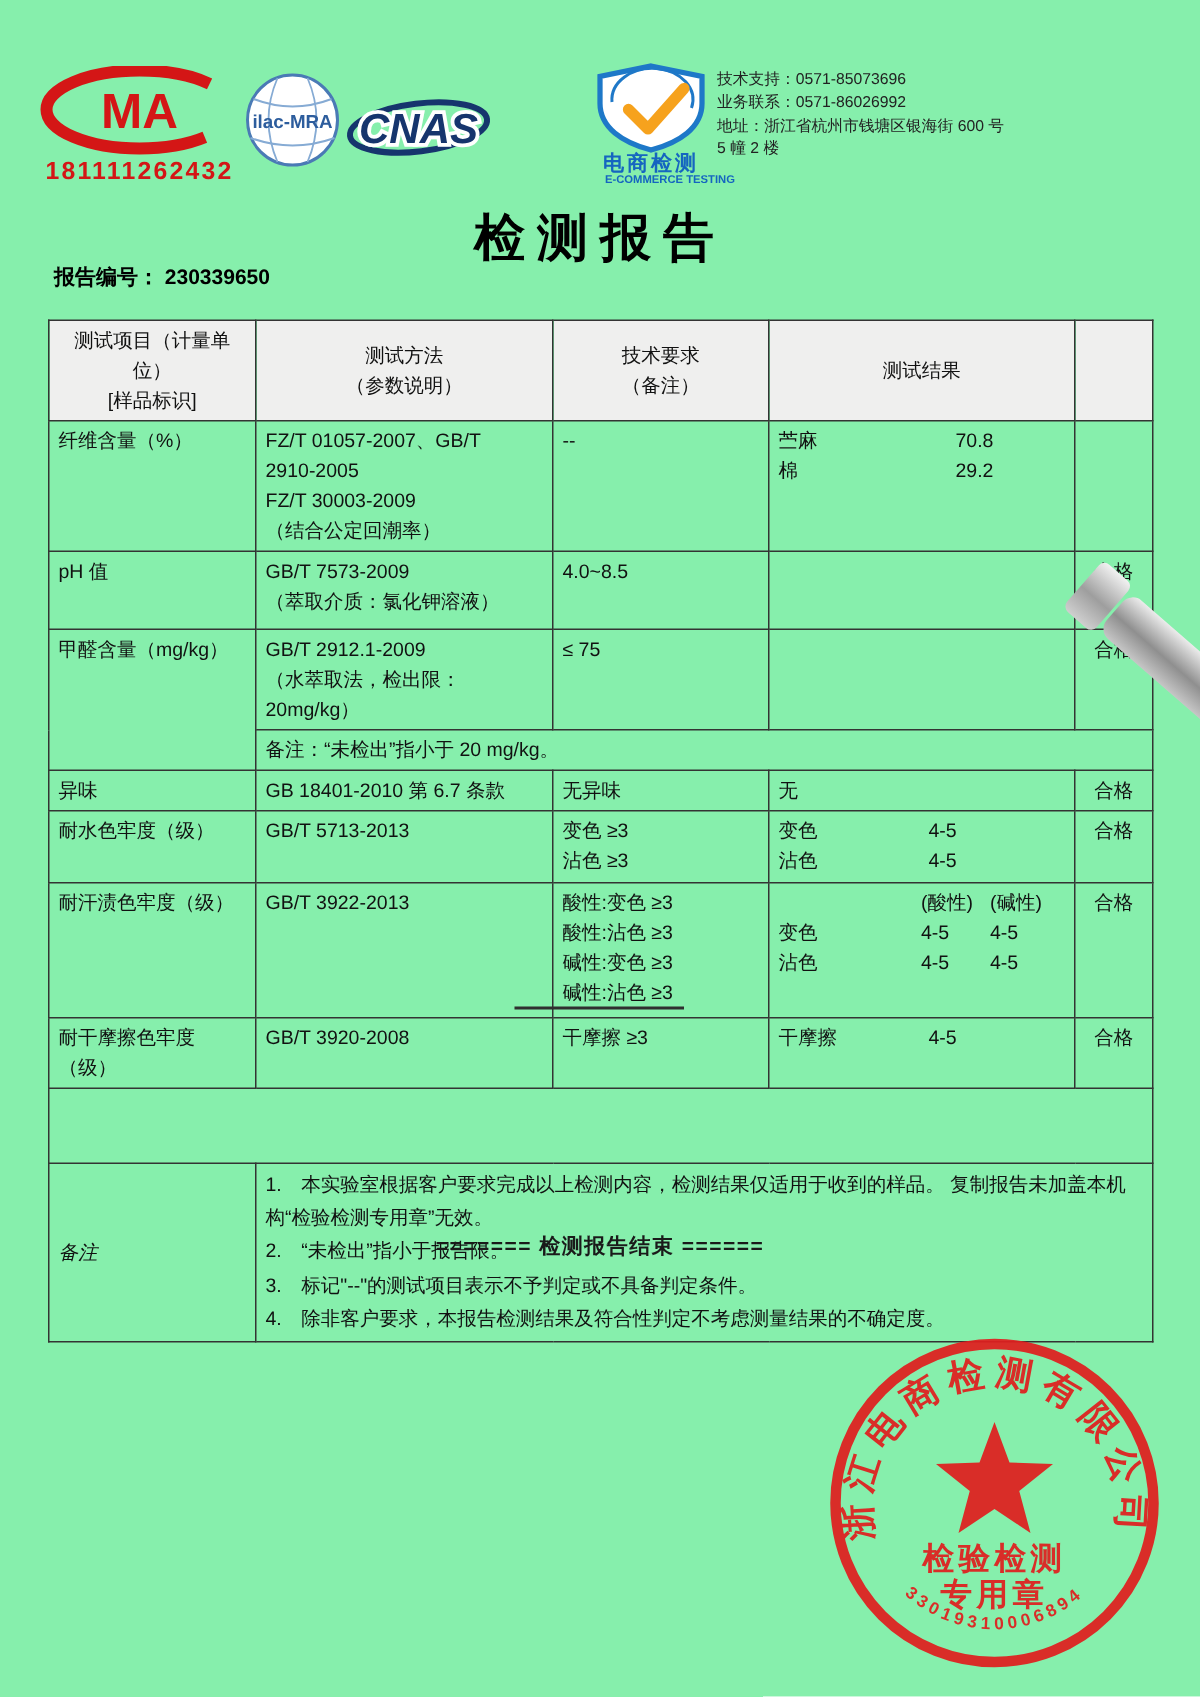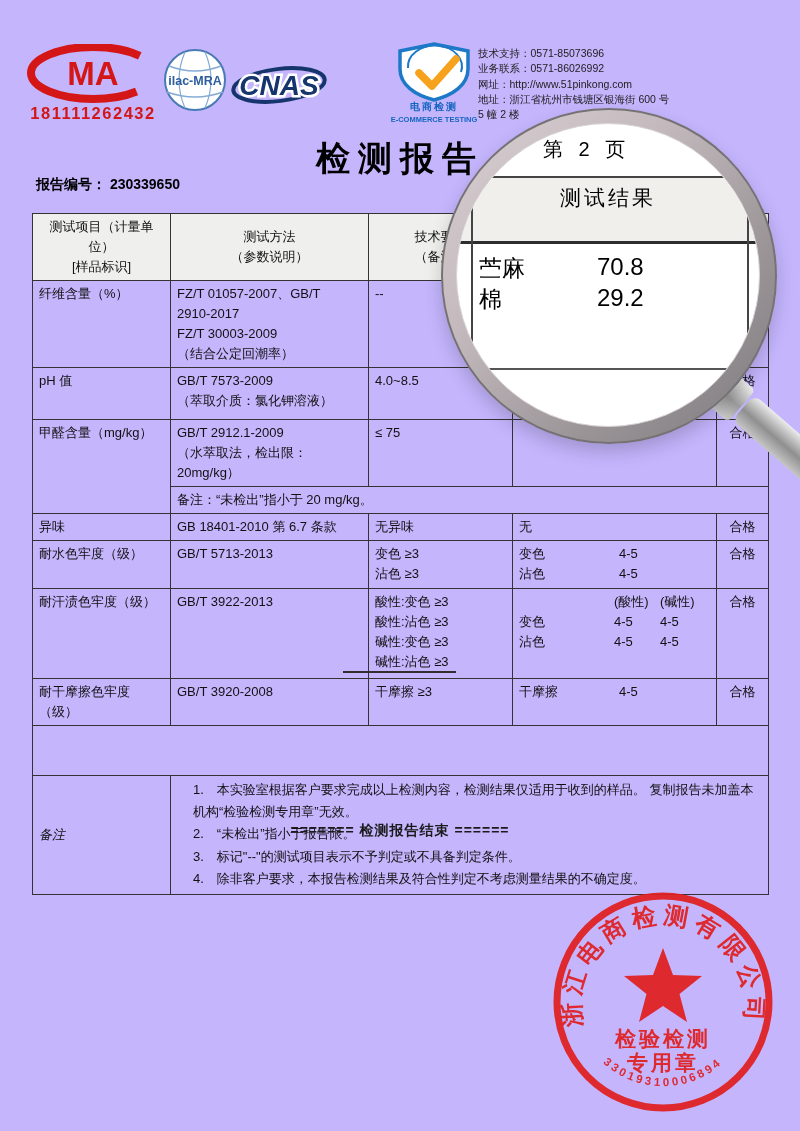--- a/index.html
+++ b/index.html
@@ -1,34 +1,34 @@
 <!DOCTYPE html>
 <html><head>
 <meta charset="utf-8">
 <style>
   html,body{margin:0;padding:0;background:#fff;}
-  #page{position:relative;width:800px;height:1131px;background:#c4b5fd;overflow:hidden;
+  #page{position:relative;width:800px;height:1131px;background:#86efac;overflow:hidden;
         font-family:"Liberation Sans","DejaVu Sans",sans-serif;color:#111;}
   .abs{position:absolute;}
   
   .contact{left:478px;top:46px;width:315px;font-size:10.5px;line-height:15.3px;color:#222;}
   .accred{left:329px;top:49px;font-size:10.5px;line-height:13.5px;color:#333;}
   
   .title{left:0;top:136px;width:800px;text-align:center;font-family:"DejaVu Serif","Liberation Serif",serif;
          font-size:34px;font-weight:700;letter-spacing:8px;color:#000;}
   .report-no{left:36px;top:176px;font-size:14px;font-weight:600;color:#000;}
   
   table.rpt{position:absolute;left:32px;top:213px;width:736px;border-collapse:collapse;table-layout:fixed;}
   table.rpt td{border:1px solid #333;font-size:13px;line-height:20px;padding:3px 6px;vertical-align:top;
                overflow:hidden;}
   table.rpt td.hd{background:#efefee;text-align:center;vertical-align:middle;line-height:20px;}
   td.cc{text-align:center;vertical-align:middle;}
   .g2{display:grid;grid-template-columns:100px 1fr;}
   .g3{display:grid;grid-template-columns:1fr 46px 50px;}
-  .notes div{margin:0 0 1px 16px;line-height:21.5px;}
+  .notes div{margin:0 0 1px 0;line-height:21.5px;}
   .endline{left:0;top:822px;width:800px;text-align:center;font-size:14px;font-weight:600;letter-spacing:1px;color:#1a1a1a;}
   .stray-line{left:343px;top:671px;width:113px;height:2px;background:#2f2f2f;}
   
   .lens{left:441px;top:108px;width:332px;height:332px;border-radius:50%;z-index:20;
         background:linear-gradient(135deg,#d9d0d3 0%,#c4babe 35%,#9a9497 70%,#7e7a7d 100%);
         border:2px solid #767274;box-shadow:0 8px 18px rgba(0,0,0,0.18);}
   .lens-inner{position:absolute;left:13px;top:13px;width:302px;height:302px;border-radius:50%;
         background:#fff;border:1px solid #d8d3d5;overflow:hidden;}
   .lens-inner .t{position:absolute;white-space:nowrap;color:#000;}
   .handle{left:722px;top:366px;width:170px;height:46px;z-index:19;transform:rotate(41deg);transform-origin:0 50%;}
@@ -62,27 +62,26 @@
     <ellipse cx="49" cy="29" rx="46" ry="16" fill="none" stroke="#16356d" stroke-width="4" transform="rotate(-7 49 29)"></ellipse>
     <text x="49" y="39" text-anchor="middle" font-size="28" font-weight="bold" font-style="italic" fill="#16356d" stroke="#ffffff" stroke-width="5" paint-order="stroke">CNAS</text>
   </svg>
 
 
   <svg class="abs" style="left:390px;top:42px;" width="88" height="60" viewBox="0 0 88 60">
     <path d="M44 2 L78 9 L78 27 C78 43 63 53 44 58 C25 53 10 43 10 27 L10 9 Z" fill="#fff" stroke="#1e78c8" stroke-width="3.5"></path>
     <path d="M18 26 A 27 21 0 1 1 71 30" fill="none" stroke="#1e78c8" stroke-width="2"></path>
     <path d="M29 31 L42 44 L66 17" fill="none" stroke="#f6a21d" stroke-width="7.5" stroke-linecap="round" stroke-linejoin="round"></path>
   </svg>
-  <div class="abs" style="left:384px;top:100px;width:100px;text-align:center;font-size:10px;font-weight:bold;color:#1565c0;letter-spacing:2px;">电商检测</div>
-  <div class="abs" style="left:378px;top:115px;width:112px;text-align:center;font-size:7.5px;font-weight:bold;color:#1565c0;">E-COMMERCE TESTING</div>
+  <div class="abs" style="left:384px;top:100px;width:100px;text-align:center;font-size:14px;font-weight:bold;color:#1565c0;letter-spacing:2px;">电商检测</div>
+  <div class="abs" style="left:378px;top:115px;width:112px;text-align:right;font-size:7.5px;font-weight:bold;color:#1565c0;">E-COMMERCE TESTING</div>
 
   <div class="abs contact">
     <div>技术支持：0571-85073696</div>
     <div>业务联系：0571-86026992</div>
-    <div>网址：http://www.51pinkong.com</div>
     <div>地址：浙江省杭州市钱塘区银海街 600 号</div>
     <div>5 幢 2 楼</div>
   </div>
 
   <div class="abs title">检测报告</div>
   <div class="abs report-no">报告编号： 230339650</div>
 
   <table class="rpt">
     <colgroup>
         <col style="width:138px">
@@ -110,21 +109,21 @@
       </td>
       <td class="hd">
         <div></div>
       </td>
     </tr>
 
     <tr style="height:84px">
       <td>纤维含量（%）</td>
       <td>
         <div>FZ/T 01057-2007、GB/T</div>
-        <div>2910-2017</div>
+        <div>2910-2005</div>
         <div>FZ/T 30003-2009</div>
         <div>（结合公定回潮率）</div>
       </td>
       <td>--</td>
       <td>
         <div class="g2" style="grid-template-columns:118px 1fr">
           <span>苎麻</span>
               <span>70.8</span>
           <span>棉</span>
               <span>29.2</span>
@@ -234,36 +233,20 @@
         <div>3.　标记"--"的测试项目表示不予判定或不具备判定条件。</div>
         <div>4.　除非客户要求，本报告检测结果及符合性判定不考虑测量结果的不确定度。</div>
       </td>
     </tr>
   </tbody>
     </table>
 
   <div class="abs stray-line"></div>
   <div class="abs endline">======= 检测报告结束 ======</div>
 
-  <div class="abs lens">
-    <div class="lens-inner">
-      <div class="t" style="left:86px;top:12px;font-size:20px;letter-spacing:5px;">第 2 页</div>
-      <div class="t" style="left:0;top:52px;width:302px;height:2px;background:#444;"></div>
-      <div class="t" style="left:0;top:54px;width:302px;height:63px;background:#f0efec;"></div>
-      <div class="t" style="left:0;top:60px;width:302px;text-align:center;font-size:21px;letter-spacing:3px;">测试结果</div>
-      <div class="t" style="left:0;top:117px;width:302px;height:3px;background:#2d2d2d;"></div>
-      <div class="t" style="left:14px;top:52px;width:2px;height:193px;background:#444;"></div>
-      <div class="t" style="left:290px;top:52px;width:2px;height:244px;background:#444;"></div>
-      <div class="t" style="left:22px;top:129px;font-size:23px;">苎麻</div>
-      <div class="t" style="left:140px;top:129px;font-size:24px;">70.8</div>
-      <div class="t" style="left:22px;top:160px;font-size:23px;">棉</div>
-      <div class="t" style="left:140px;top:160px;font-size:24px;">29.2</div>
-      <div class="t" style="left:0;top:244px;width:302px;height:1.5px;background:#555;"></div>
-    </div>
-  </div>
   <div class="abs handle">
     <div class="collar"></div>
     <div class="shaft"></div>
   </div>
 
   <svg class="abs stamp" viewBox="0 0 232 232">
     <defs>
       <path id="arcTop" d="M 37 146 A 83 83 0 1 1 195 146"></path>
       <path id="arcBot" d="M 29 130 A 89 89 0 0 0 203 130"></path>
     </defs>

